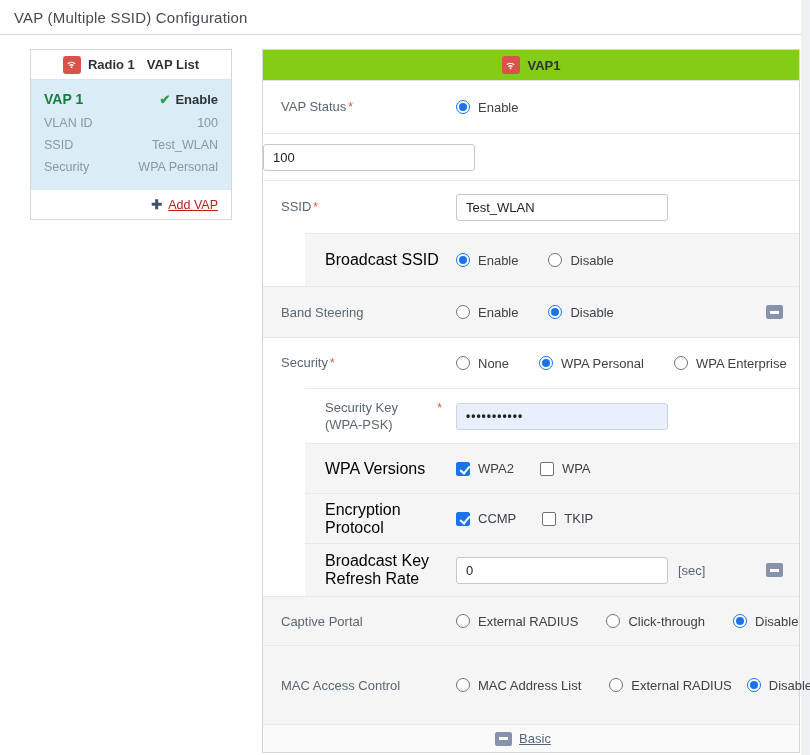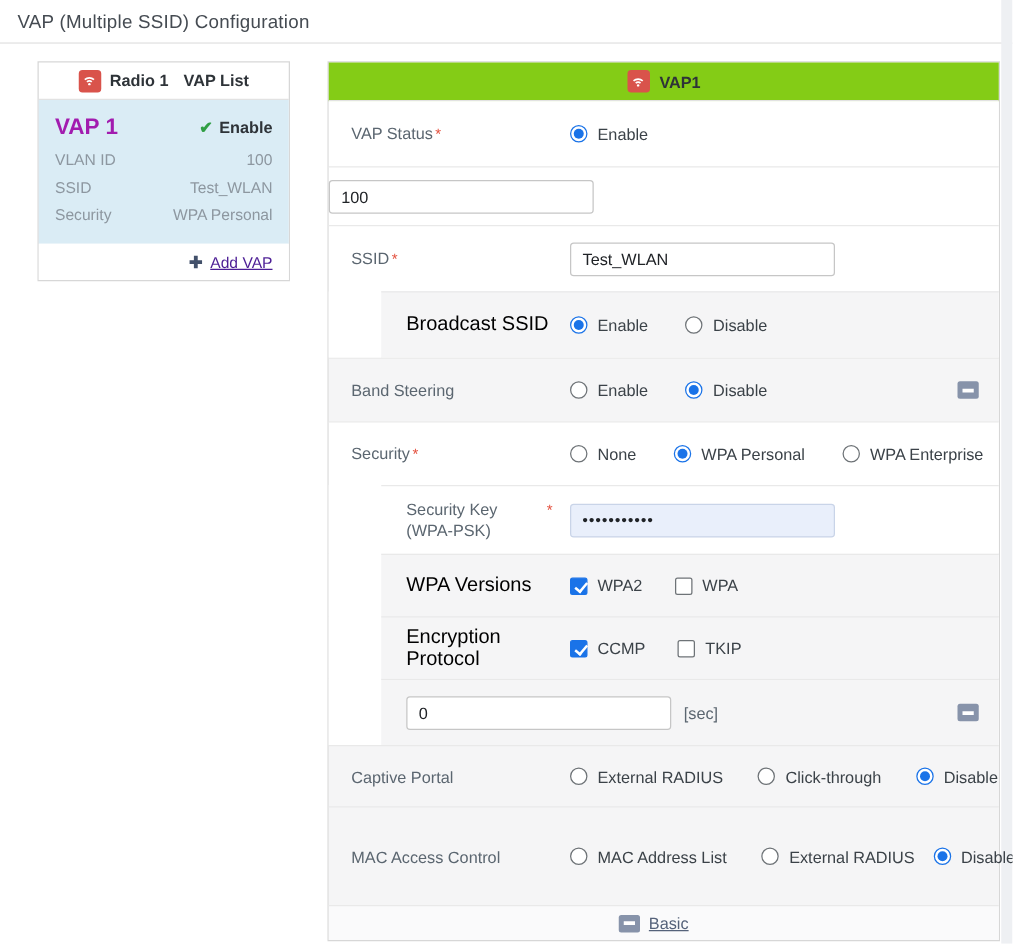--- a/index.html
+++ b/index.html
@@ -10,27 +10,27 @@
 
   .stage { position:relative; width:810px; height:720px; background:#fff; }
   .scroll-track { position:absolute; right:0; top:-35px; width:9px; height:755px; background:#eef0f3; }
 
   
   .vap-list { position:absolute; left:30px; top:14px; width:202px; background:#fff; border:1px solid #d7d7d7; }
   .vl-header { height:30px; display:flex; align-items:center; justify-content:center; gap:12px; font-size:13px; font-weight:700; color:#2e3338; border-bottom:1px solid #e2e2e2; }
   .vl-header .hgroup { display:flex; align-items:center; gap:7px; }
   .vl-card { background:#daecf5; padding:11px 13px 12px; }
   .vl-name-row { display:flex; justify-content:space-between; align-items:center; margin-bottom:5px; }
-  .vl-name { font-size:18px; font-weight:700; color:#a21caf; }
+  .vl-name { font-size:14px; font-weight:700; color:#15803d; }
   .vl-status { font-size:13px; font-weight:700; color:#2e3338; display:flex; align-items:center; gap:5px; }
   .check-glyph { color:#2f9e44; font-size:13px; font-weight:700; }
   .vl-field { display:flex; justify-content:space-between; font-size:12.5px; color:#8d97a0; line-height:22px; }
   .vl-add { height:29px; display:flex; align-items:center; justify-content:flex-end; padding-right:13px; gap:6px; background:#fff; }
   .plus-glyph { color:#42506a; font-size:13px; font-weight:700; }
-  .vl-add a { font-size:12.5px; color:#4c1d95; text-decoration:underline; cursor:pointer; }
+  .vl-add a { font-size:12.5px; color:#b91c1c; text-decoration:underline; cursor:pointer; }
 
   
   .wifi-badge { width:18px; height:18px; border-radius:3px; background:#d9534b; display:flex; align-items:center; justify-content:center; flex:0 0 auto; }
   .wifi-badge svg { width:13px; height:13px; display:block; }
 
   
   .vap-form { position:absolute; left:262px; top:14px; width:538px; background:#fff; border:1px solid #d7d7d7; }
   .vf-header { height:31px; display:flex; align-items:center; justify-content:center; gap:8px; background:#84cc16; border-bottom:1px solid #e2e2e2; font-size:13px; font-weight:700; color:#2e3338; }
 
   .row { display:flex; align-items:center; background:#fff; }
@@ -255,20 +255,21 @@
               <span class="cbox"></span>
               <span class="otext">TKIP</span>
             </span>
         </div>
       </div>
     </div>
 
     <div class="subrow gray" style="height:53px">
       <div class="gutter"></div>
       <div class="sub-inner">
+        <div class="label">Broadcast Key Refresh Rate</div>
         <div class="controls" style="gap:0">
           <input class="txt" value="0" style="">
           <span class="unit">[sec]</span>
           <span class="minus-btn row-end"></span>
         </div>
       </div>
     </div>
 
     <div class="row bt gray" style="height:49px">
       <div class="label">Captive Portal</div>

